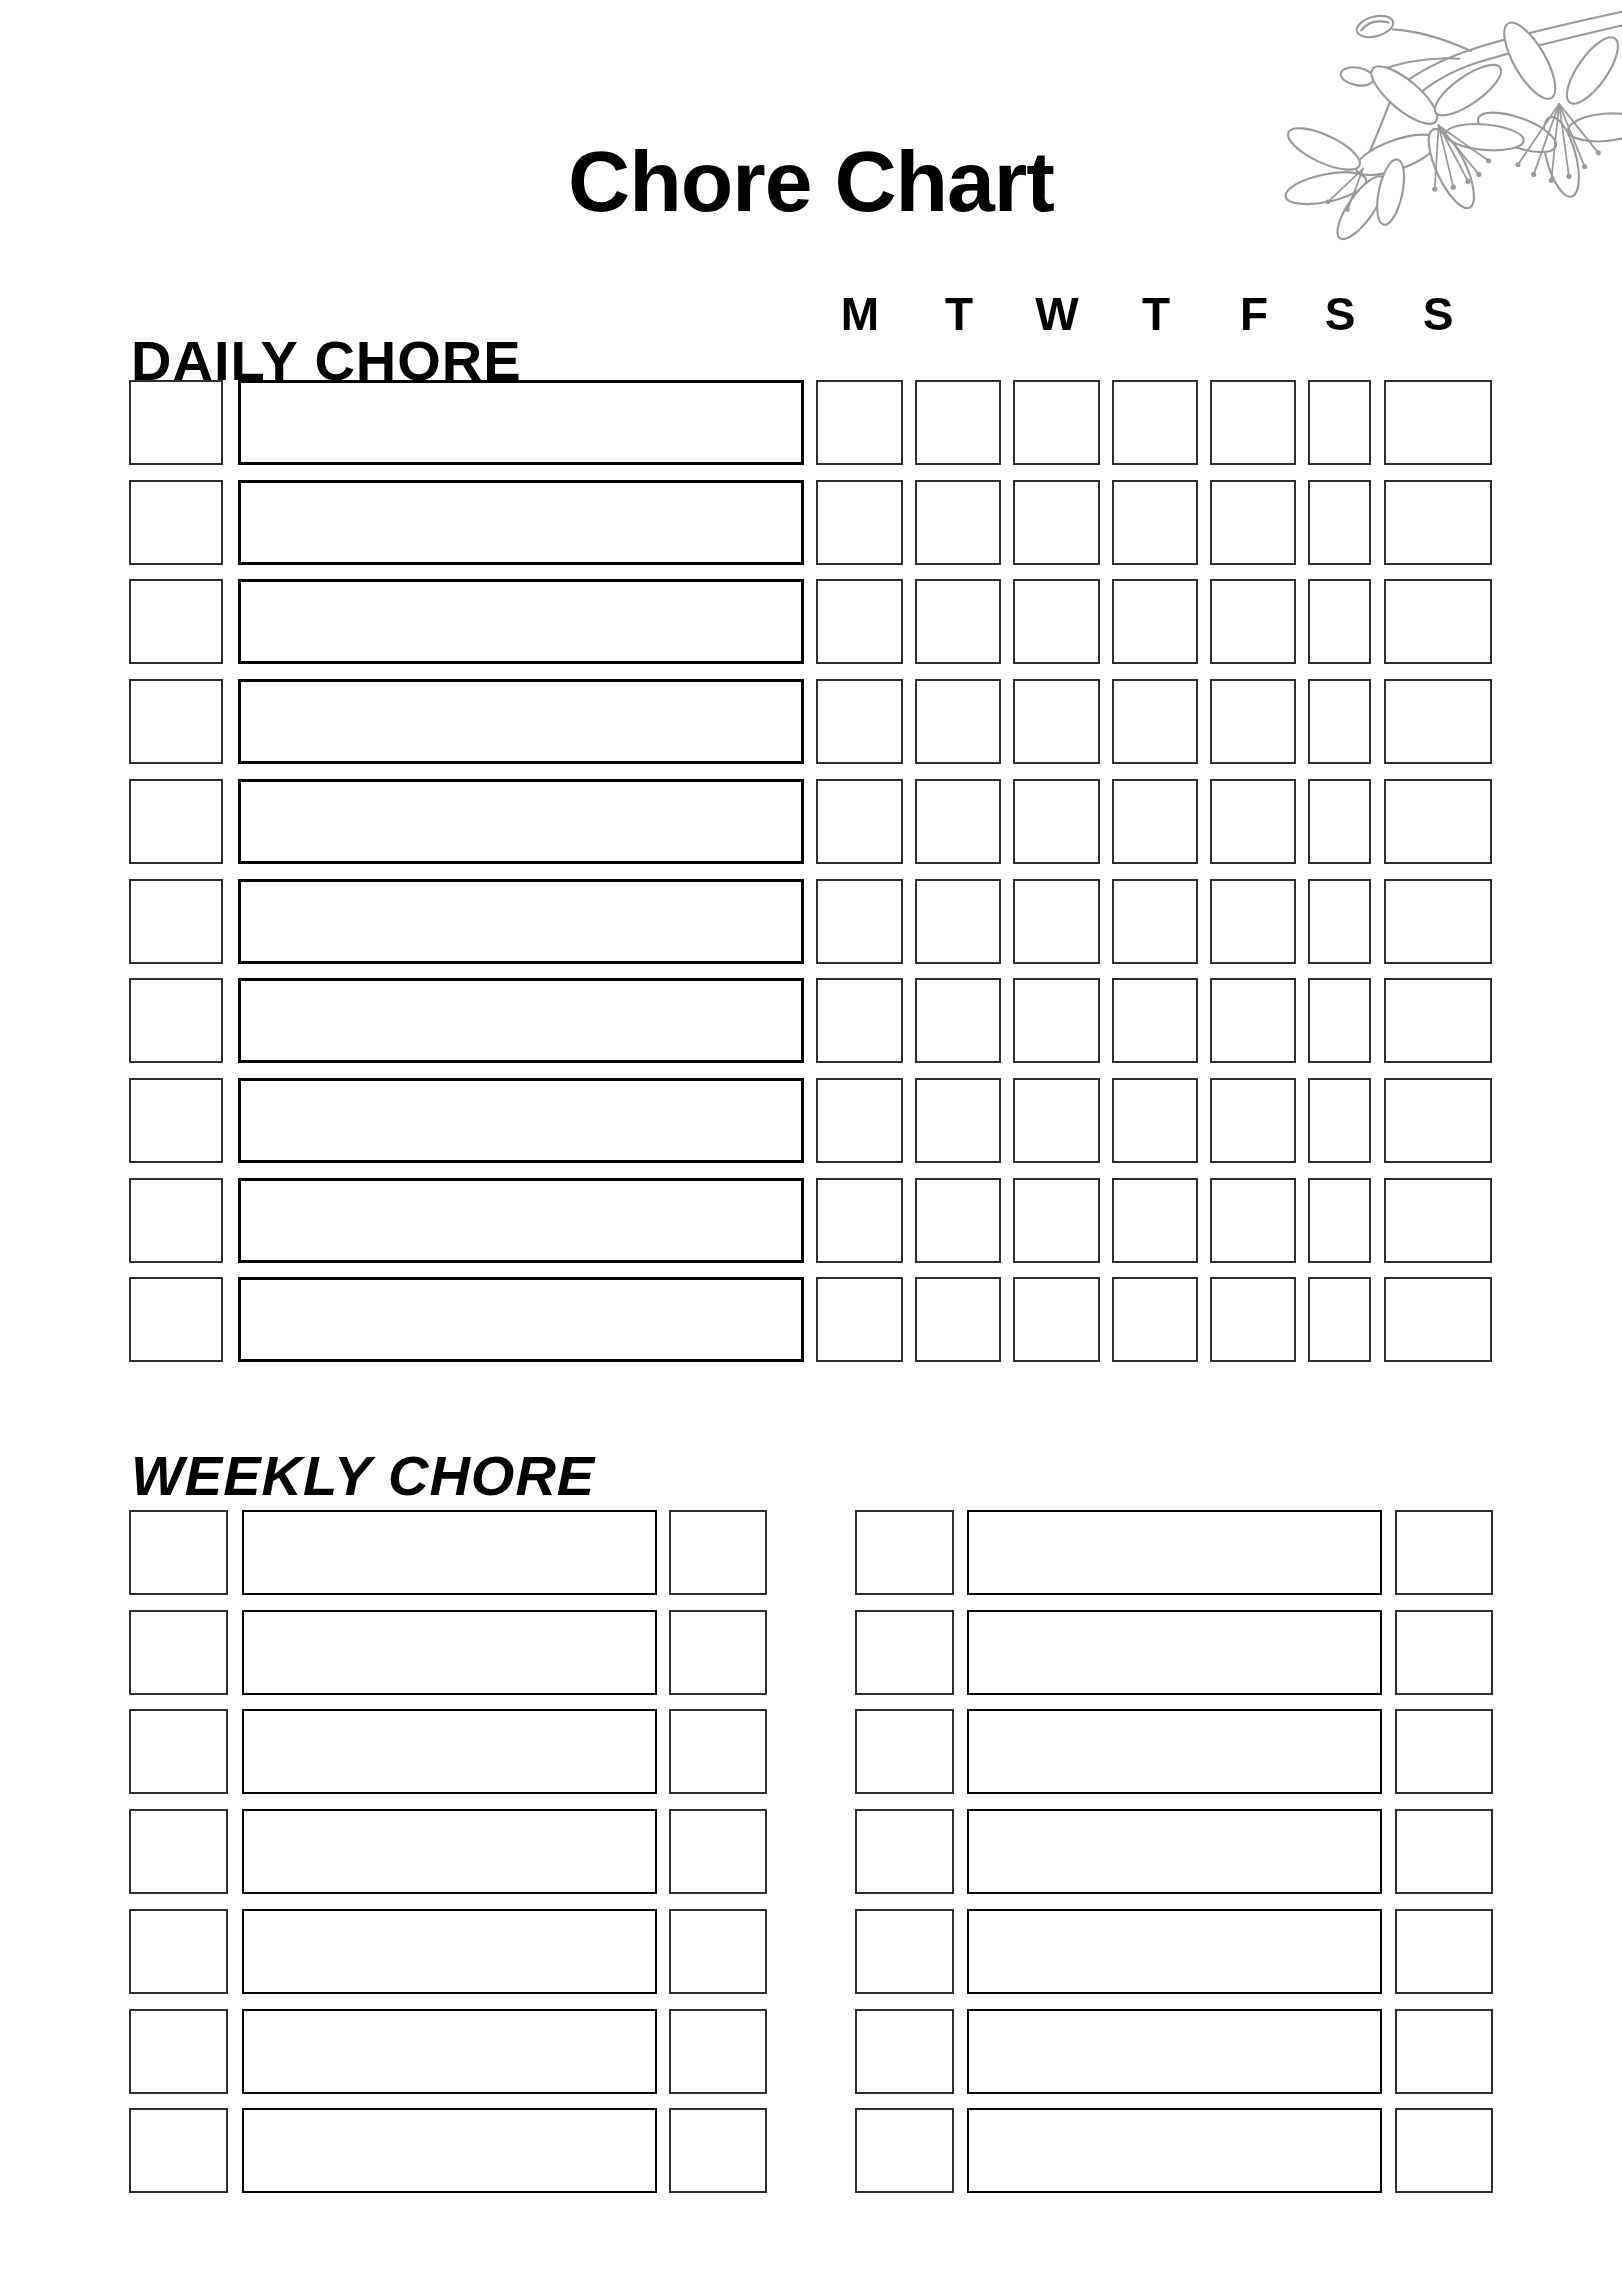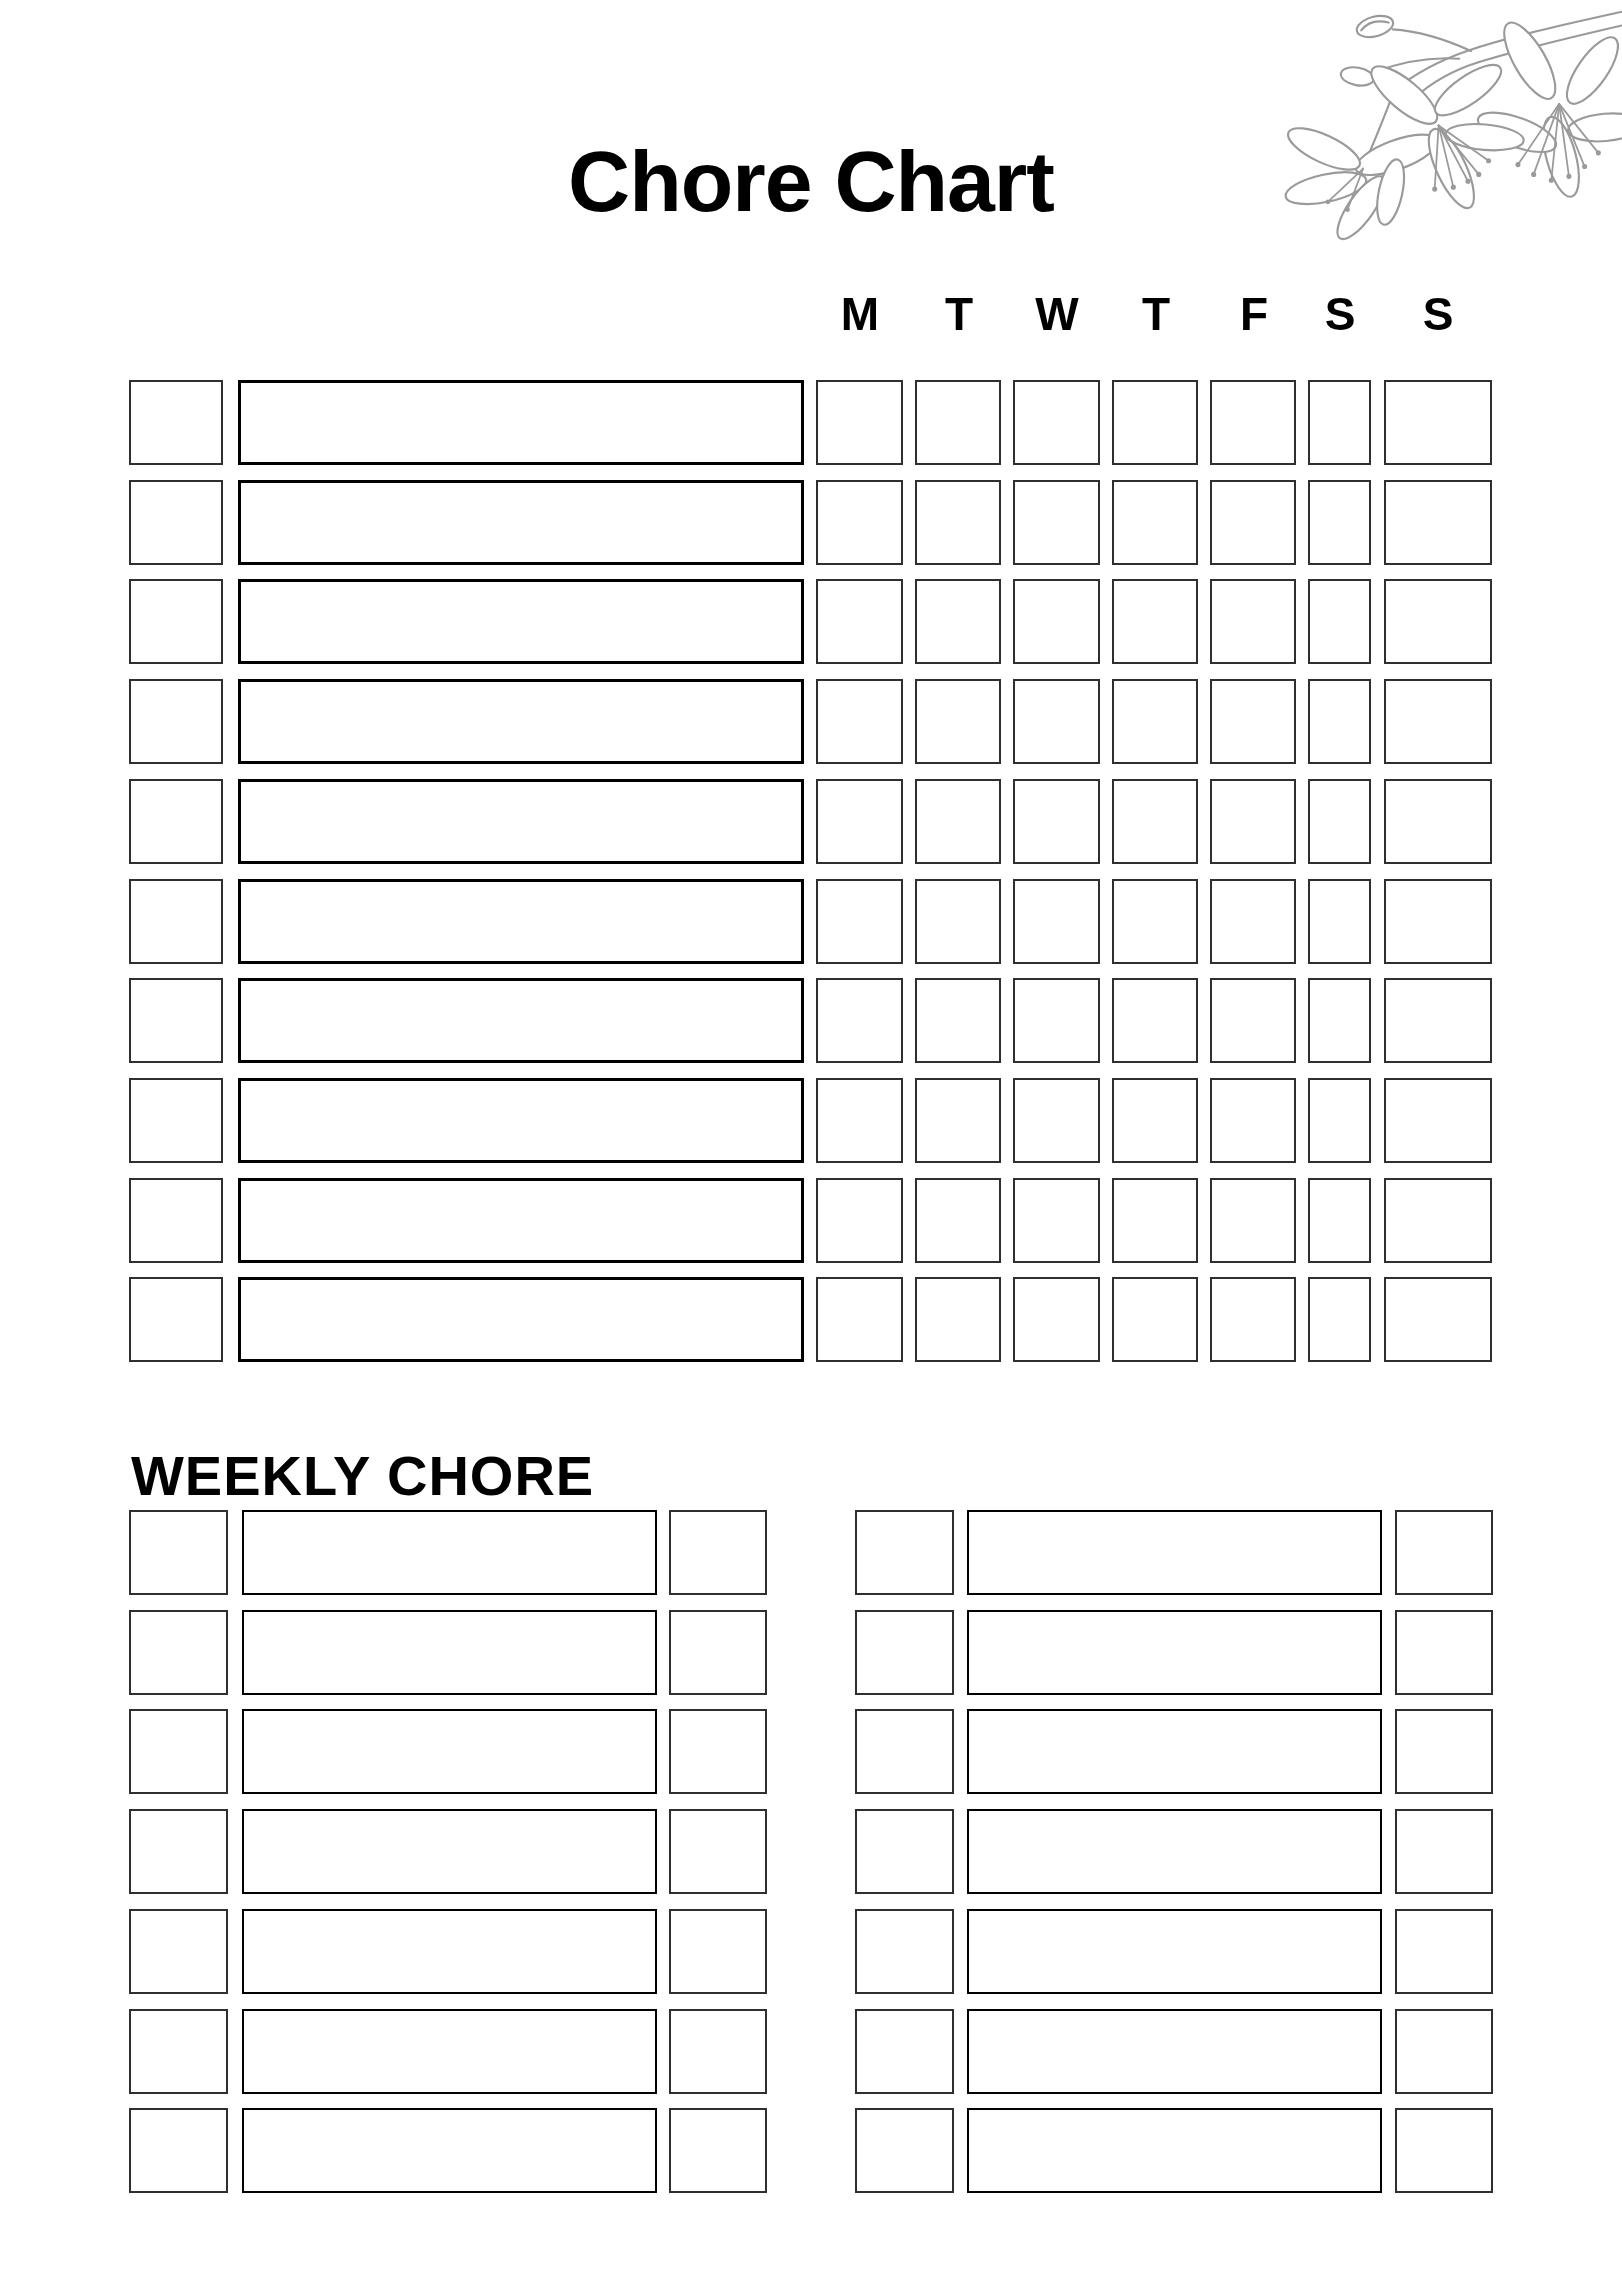--- a/index.html
+++ b/index.html
@@ -24,21 +24,21 @@
     font-size:40px;font-weight:700;
     line-height:1;letter-spacing:0;
     white-space:pre;
   }
   .section-heading{
     position:absolute;
     font-size:56px;font-weight:900;letter-spacing:1px;
     line-height:1;
   }
   #daily-heading{left:131px;top:287px;}
-  #weekly-heading{left:131px;top:1402px;}
+  #weekly-heading{left:131px;top:1402px;font-style:italic;}
   .day-letter{
     position:absolute;top:291px;
     transform:translateX(-50%);
     font-size:46px;font-weight:800;line-height:1;
   }
   .box{
     position:absolute;
     background:#fff;
     box-sizing:border-box;
   }
@@ -139,20 +139,21 @@
         <path d="M98 172 L 62 206"></path>
           <path d="M98 172 L 82 214"></path>
       </g>
       <g fill="#9a9a9a" stroke="none">
         <circle cx="62" cy="206" r="2.4"></circle>
           <circle cx="82" cy="214" r="2.4"></circle>
       </g>
     </g>
   </svg>
 
+  <h2 id="daily-heading" class="section-heading">DAILY CHORE</h2>
 
   <div id="day-headers">
       <span class="day-letter" style="left: 860px;">M</span>
       <span class="day-letter" style="left: 959px;">T</span>
       <span class="day-letter" style="left: 1057px;">W</span>
       <span class="day-letter" style="left: 1156px;">T</span>
       <span class="day-letter" style="left: 1254px;">F</span>
       <span class="day-letter" style="left: 1340px;">S</span>
       <span class="day-letter" style="left: 1438px;">S</span>
     </div>

